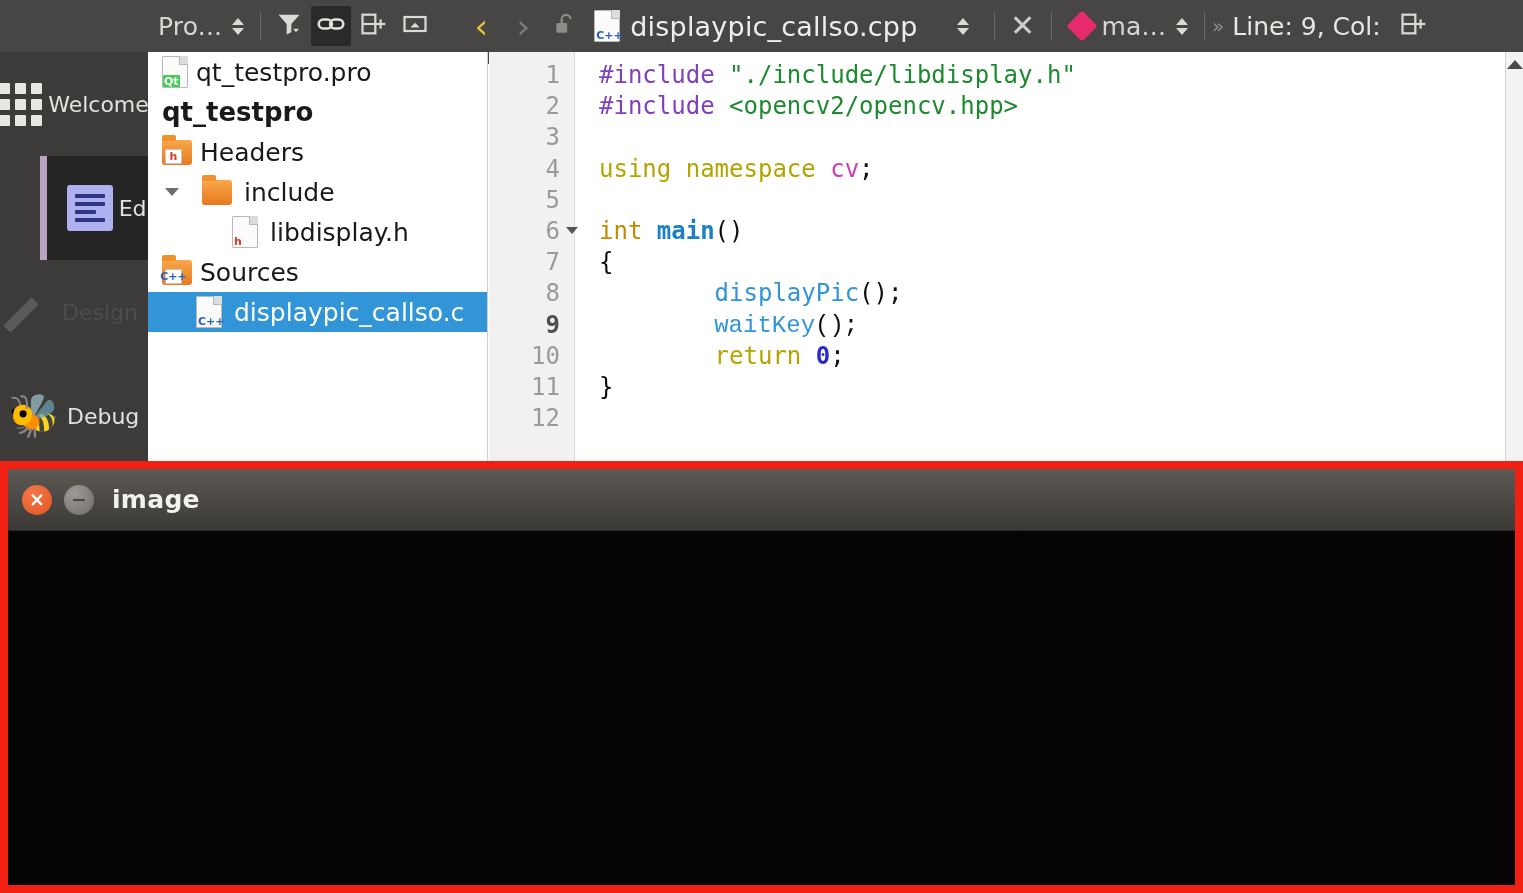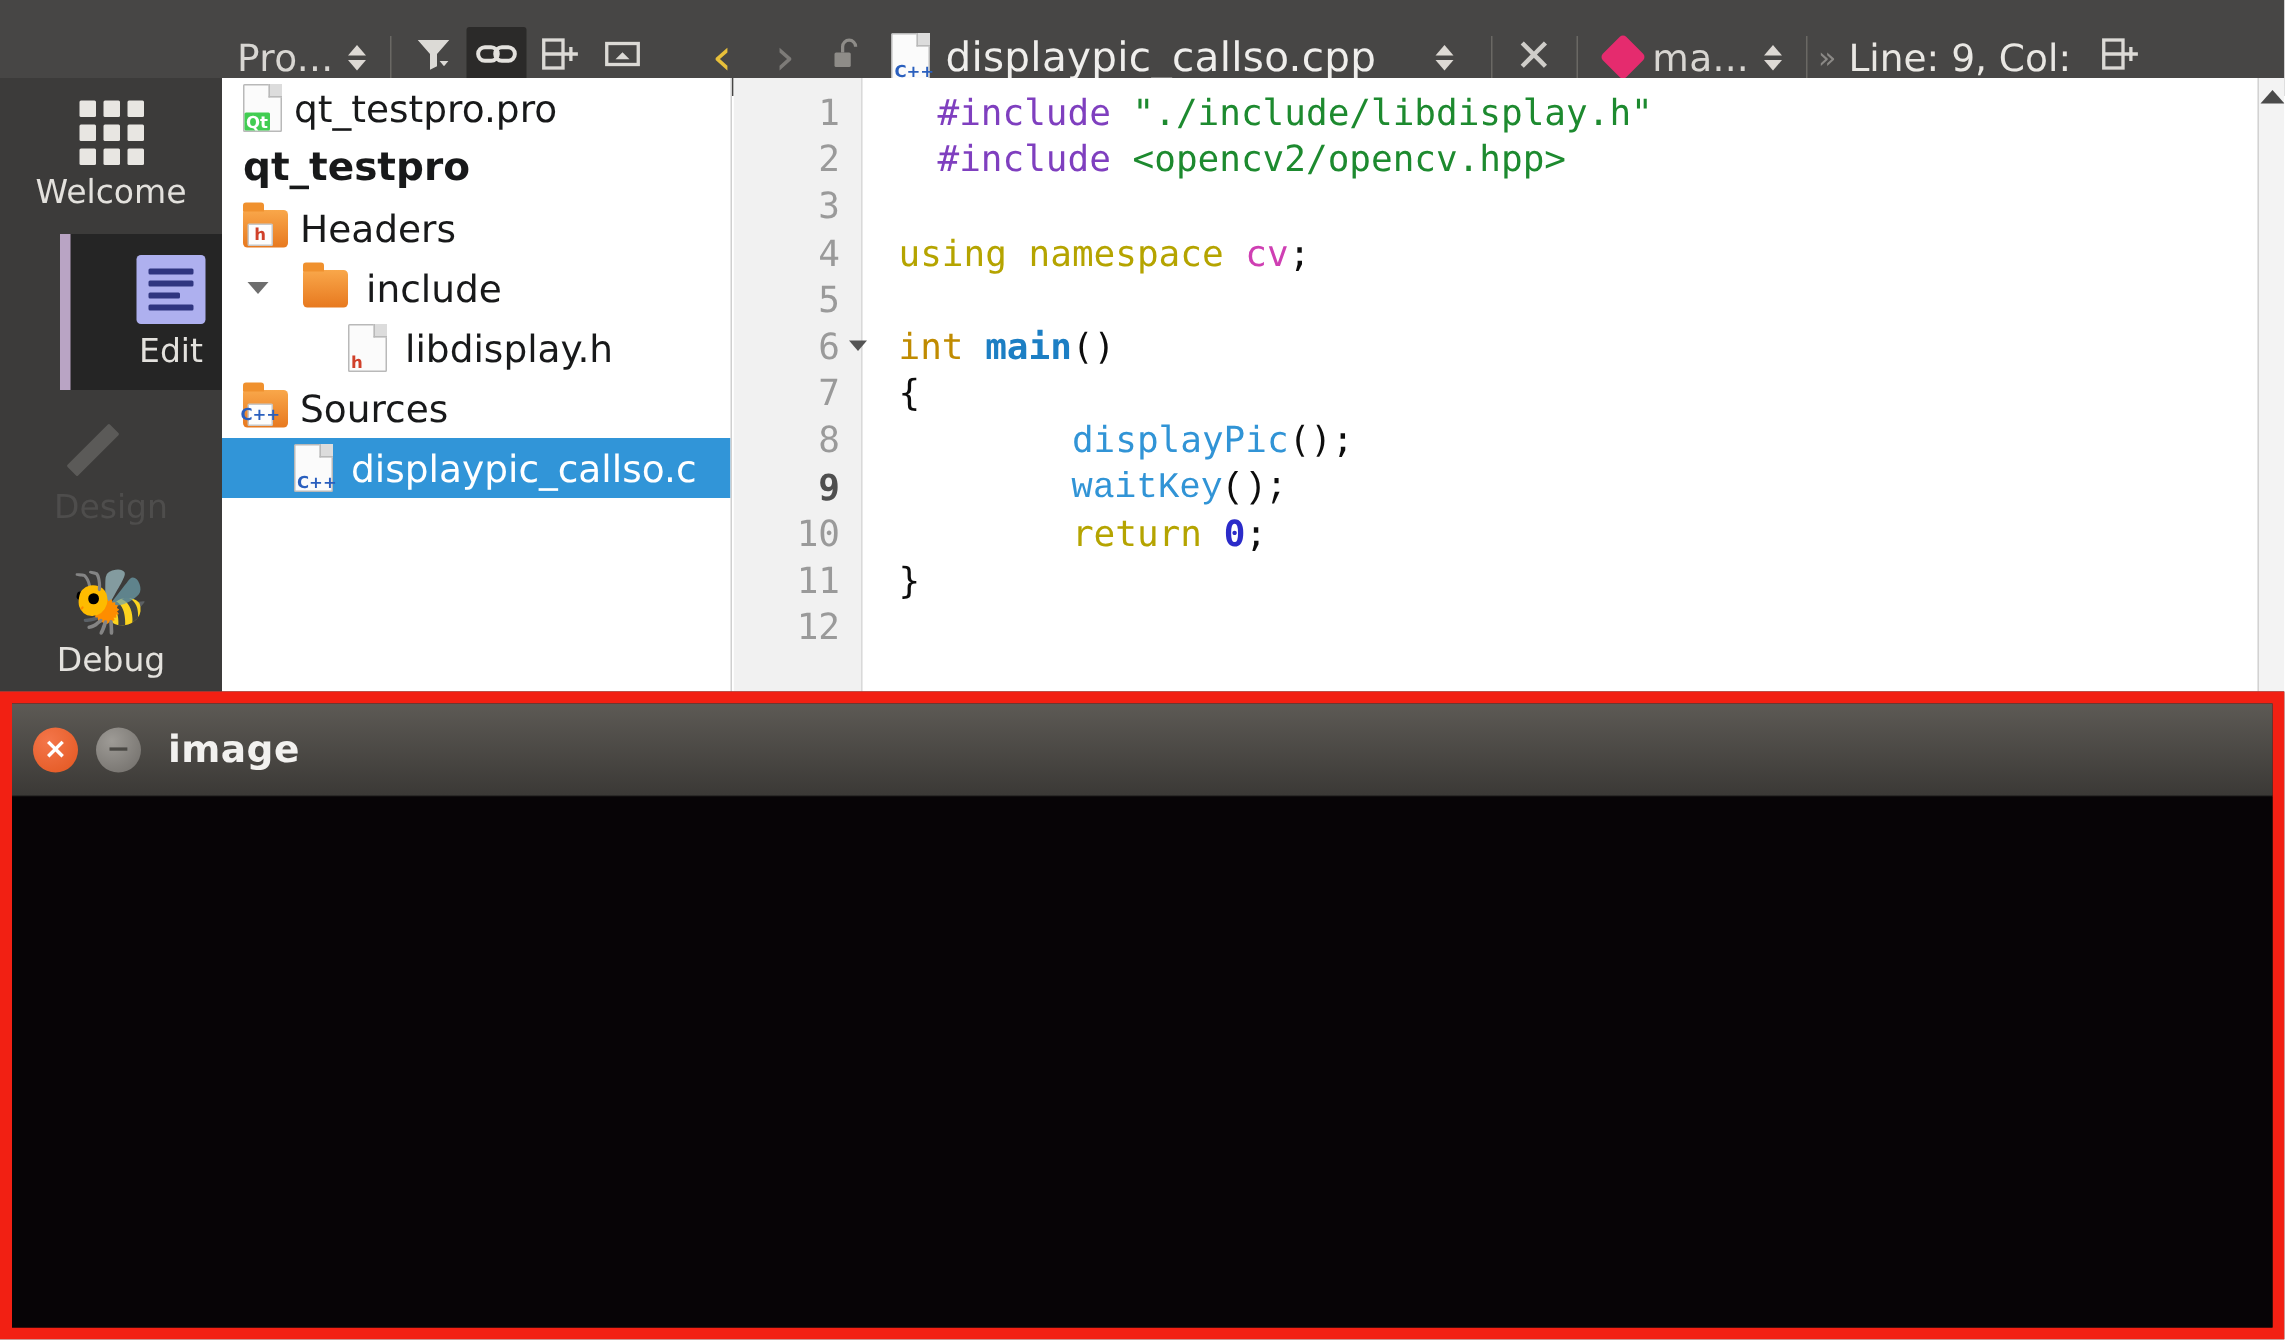--- a/index.html
+++ b/index.html
@@ -11,21 +11,21 @@
   }
   #root { position: relative; width: 1523px; height: 893px; }
 
   
   #ide { position: absolute; inset: 0; background: #ffffff; }
 
   
   .topbar {
     position: absolute; left: 0; top: 0; width: 1523px; height: 64px;
     background: #474645;
-    display: flex; align-items: flex-end;
+    display: flex; align-items: flex-start;
   }
   .tb-left-pad { width: 148px; height: 52px; flex: 0 0 148px; }
   .tb-group { display: flex; align-items: center; height: 52px; }
 
   .tb-combo {
     display: flex; align-items: center; gap: 9px;
     padding: 0 8px 0 10px; height: 52px; color: #d8d6d2;
     font-size: 25px;
   }
   .tb-combo .lbl { letter-spacing: .2px; }
@@ -77,21 +77,21 @@
   .tag.qt  { color:#ffffff; background:#41cd52; }
   .tag.h   { color:#d0402a; }
 
   
   .modebar {
     position: absolute; left: 0; top: 52px; width: 148px; height: 409px;
     background: #3c3b3a;
   }
   .mode {
     position: relative; width: 148px; height: 104px;
-    display: flex; flex-direction: column; align-items: center; justify-content: center; gap: 6px;
+    display: flex; flex-direction: row; align-items: center; justify-content: center; gap: 6px;
   }
   .mode .mlabel { font-size: 22px; color: #e3e1dd; }
   .mode.active { background: #252525; margin-left: 40px; }
   .mode.active::before {
     content: ""; position: absolute; left: 0; top: 0; width: 7px; height: 100%;
     background: #b9a4c4;
   }
   .mode.disabled .mlabel { color: #4e4d4c; }
 
   .grid-icon { display: grid; grid-template-columns: repeat(3, 11px); gap: 5px; }
@@ -164,21 +164,21 @@
     position: absolute; right: 14px; height: 31.2px; line-height: 31.2px;
     font-family: "DejaVu Sans Mono", monospace; font-size: 24px; color: #9a9a9a;
     text-align: right;
   }
   .gut-num.cur { color: #4f4f4f; font-weight: bold; }
   .fold-marker {
     position: absolute; right: -18px; top: 11px; width:0;height:0;
     border-left:6px solid transparent;border-right:6px solid transparent;border-top:7px solid #555;
   }
   .code .ln { padding-left: 24px; color: #0d0d0d; }
-  .k-pre   { color: #7f3fbf; margin-left: 26px; }
+  .k-pre   { color: #7f3fbf; }
   .k-str   { color: #1d8a2f; }
   .k-kw    { color: #b5a400; }
   .k-type  { color: #c08b00; }
   .k-cls   { color: #cf3fb3; }
   .k-fn    { color: #3194d6; }
   .k-fnb   { color: #1d7fc4; font-weight: bold; }
   .k-num   { color: #2b2bc9; font-weight: bold; }
   .k-op    { color: #0d0d0d; }
   .k-brace { color: #0d0d0d; }
 

